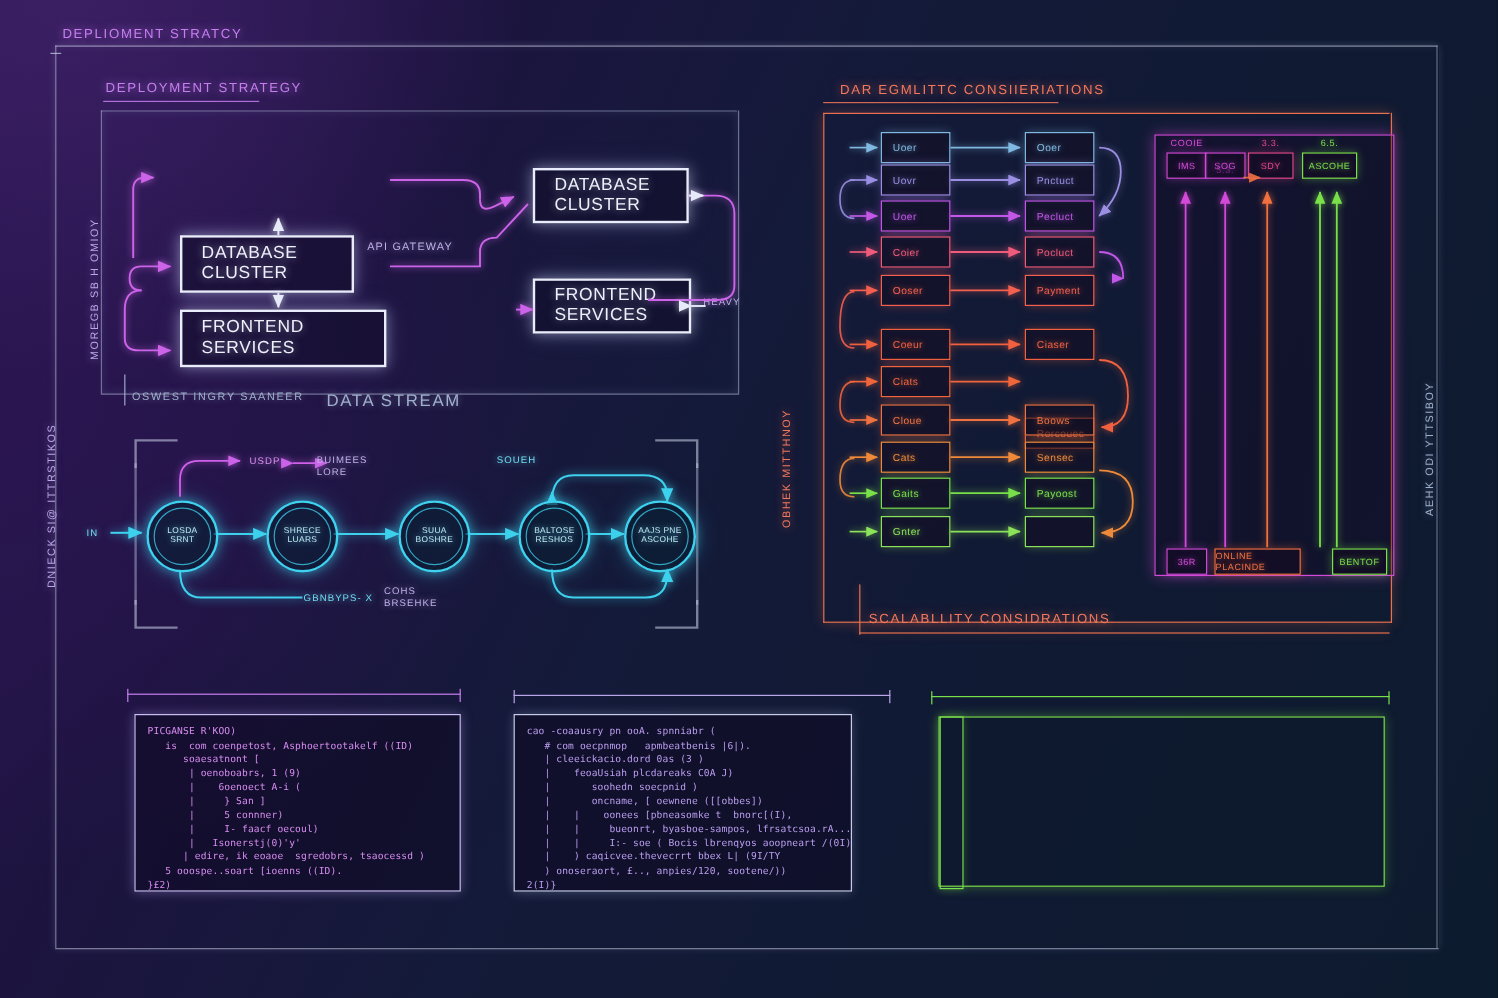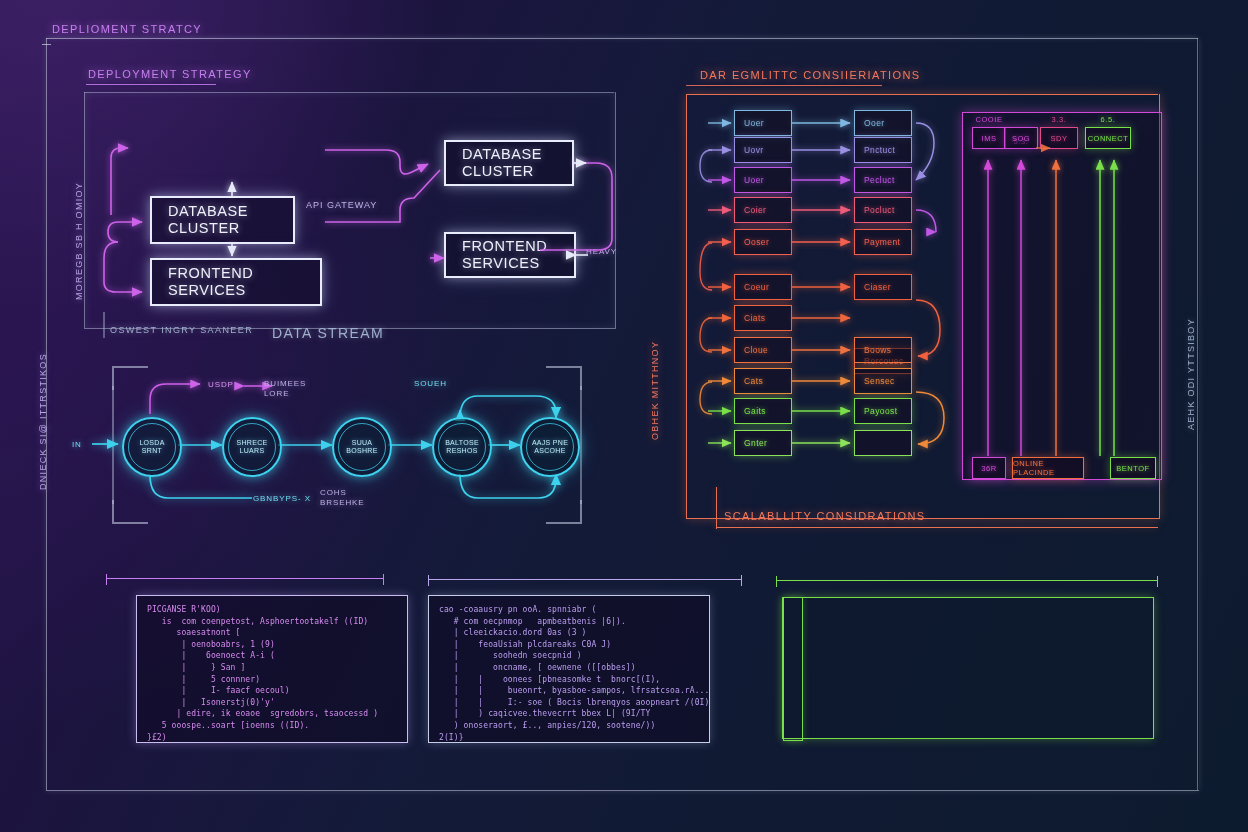--- a/index.html
+++ b/index.html
@@ -457,21 +457,21 @@
 
   <div class="abs legend-box"></div>
   <div class="abs" id="legend-top" style="left:0;top:0;width:1248px;height:832px;">
       <div class="chip-cap" style="left: 972px; top: 115px; width: 34px; color: rgb(211, 74, 216); text-shadow: rgba(211, 74, 216, 0.8) 0px 0px 6px;">COOIE</div>
       <div class="chip" style="left: 972px; top: 127px; width: 34px; border: 1.6px solid rgb(211, 74, 216); color: rgb(211, 74, 216); box-shadow: rgba(211, 74, 216, 0.4) 0px 0px 8px; text-shadow: rgba(211, 74, 216, 0.8) 0px 0px 5px;">IMS</div>
       <div class="chip-cap" style="left: 1004px; top: 115px; width: 34px; color: rgb(211, 74, 216); text-shadow: rgba(211, 74, 216, 0.8) 0px 0px 6px; margin-top: 22px;">5.3.</div>
       <div class="chip" style="left: 1004px; top: 127px; width: 34px; border: 1.6px solid rgb(211, 74, 216); color: rgb(211, 74, 216); box-shadow: rgba(211, 74, 216, 0.4) 0px 0px 8px; text-shadow: rgba(211, 74, 216, 0.8) 0px 0px 5px;">SOG</div>
       <div class="chip-cap" style="left: 1040px; top: 115px; width: 38px; color: rgb(224, 74, 138); text-shadow: rgba(224, 74, 138, 0.8) 0px 0px 6px;">3.3.</div>
       <div class="chip" style="left: 1040px; top: 127px; width: 38px; border: 1.6px solid rgb(224, 74, 138); color: rgb(224, 74, 138); box-shadow: rgba(224, 74, 138, 0.4) 0px 0px 8px; text-shadow: rgba(224, 74, 138, 0.8) 0px 0px 5px;">SDY</div>
       <div class="chip-cap" style="left: 1085px; top: 115px; width: 46px; color: rgb(122, 224, 74); text-shadow: rgba(122, 224, 74, 0.8) 0px 0px 6px;">6.5.</div>
-      <div class="chip" style="left: 1085px; top: 127px; width: 46px; border: 1.6px solid rgb(122, 224, 74); color: rgb(122, 224, 74); box-shadow: rgba(122, 224, 74, 0.4) 0px 0px 8px; text-shadow: rgba(122, 224, 74, 0.8) 0px 0px 5px;">CONNECT</div>
+      <div class="chip" style="left: 1085px; top: 127px; width: 46px; border: 1.6px solid rgb(122, 224, 74); color: rgb(122, 224, 74); box-shadow: rgba(122, 224, 74, 0.4) 0px 0px 8px; text-shadow: rgba(122, 224, 74, 0.8) 0px 0px 5px;">ASCOHE</div>
     </div>
   <div class="abs" id="legend-bottom" style="left:0;top:0;width:1248px;height:832px;">
       <div class="chip" style="left: 972px; top: 457px; width: 34px; border: 1.6px solid rgb(211, 74, 216); color: rgb(211, 74, 216); box-shadow: rgba(211, 74, 216, 0.4) 0px 0px 8px; text-shadow: rgba(211, 74, 216, 0.8) 0px 0px 5px;">36R</div>
       <div class="chip" style="left: 1012px; top: 457px; width: 72px; border: 1.6px solid rgb(240, 113, 63); color: rgb(240, 113, 63); box-shadow: rgba(240, 113, 63, 0.4) 0px 0px 8px; text-shadow: rgba(240, 113, 63, 0.8) 0px 0px 5px;">ONLINE PLACINDE</div>
       <div class="chip" style="left: 1110px; top: 457px; width: 46px; border: 1.6px solid rgb(122, 224, 74); color: rgb(122, 224, 74); box-shadow: rgba(122, 224, 74, 0.4) 0px 0px 8px; text-shadow: rgba(122, 224, 74, 0.8) 0px 0px 5px;">BENTOF</div>
     </div>
 
   <svg class="layer">
     <defs>
       <marker id="ahM" markerWidth="8" markerHeight="8" refX="6.5" refY="3" orient="auto">
@@ -501,21 +501,21 @@
   </svg>
 
   <div class="abs cap cap-coral" style="left:724px;top:510px;">SCALABLLITY CONSIDRATIONS</div>
   <div class="abs" style="left:716px;top:487px;width:0;height:42px;border-left:1.5px solid #e9714f;box-shadow:0 0 7px rgba(233,113,79,.5);"></div>
   <div class="abs" style="left:716px;top:527px;width:442px;height:0;border-top:1.5px solid #e9714f;box-shadow:0 0 7px rgba(233,113,79,.5);"></div>
 
   <div class="abs code-rule" style="left:106px;top:578px;width:278px;color:#c77ef0;">
     <span class="endl"></span>
     <span class="endr"></span>
   </div>
-  <div class="code-box" style="left:112px;top:595px;width:272px;height:148px;border:1.5px solid #c9bdf2;box-shadow:0 0 9px rgba(190,170,245,.35);margin-left:24px;">
+  <div class="code-box" style="left:112px;top:595px;width:272px;height:148px;border:1.5px solid #c9bdf2;box-shadow:0 0 9px rgba(190,170,245,.35);">
     <pre id="code-0" style="color:#d78cf0;">PICGANSE R'KOO)
    is  com coenpetost, Asphoertootakelf ((ID)
       soaesatnont [
        | oenoboabrs, 1 (9)
        |    6oenoect A-i (
        |     } San ]
        |     5 connner)
        |     I- faacf oecoul)
        |   Isonerstj(0)'y'
       | edire, ik eoaoe  sgredobrs, tsaocessd )

